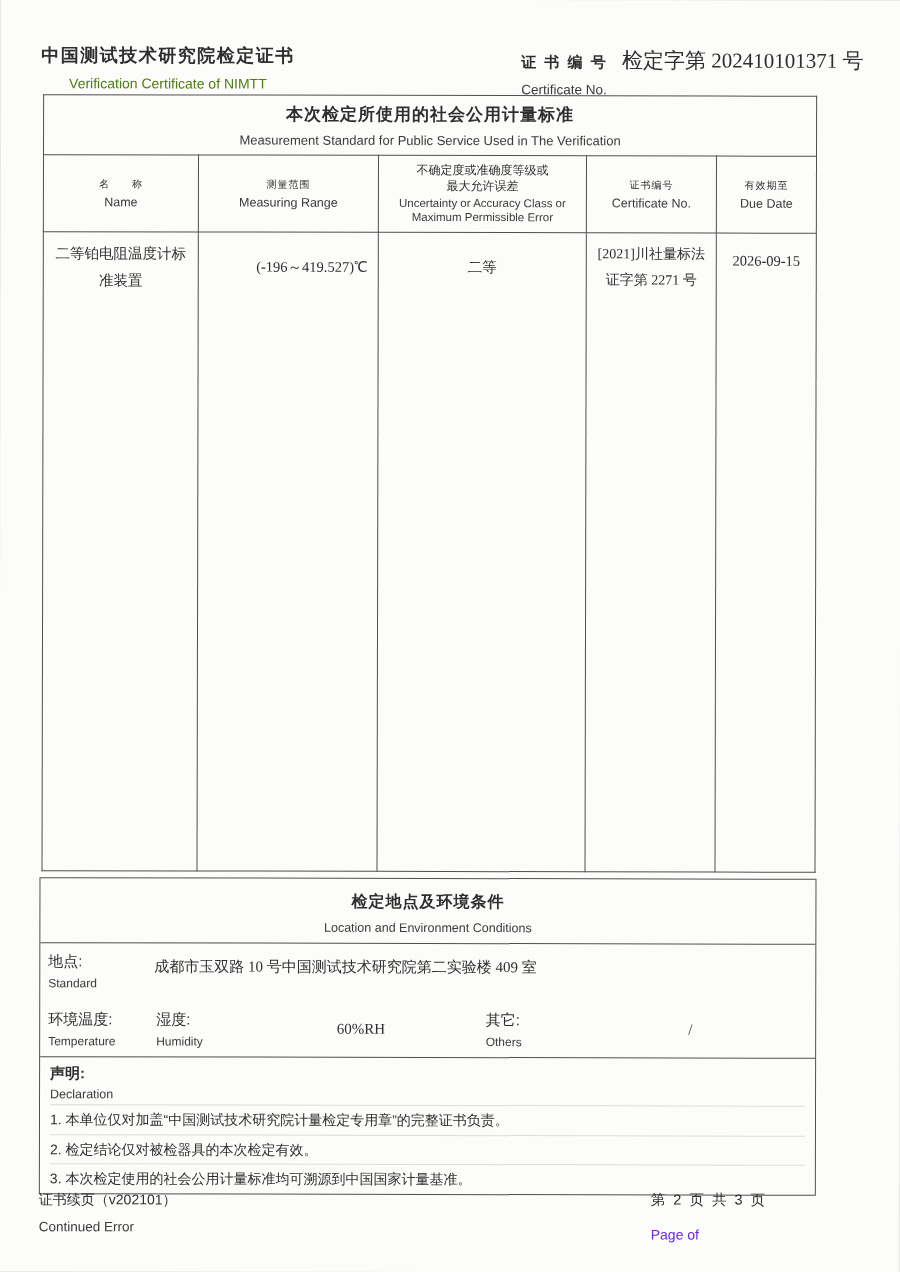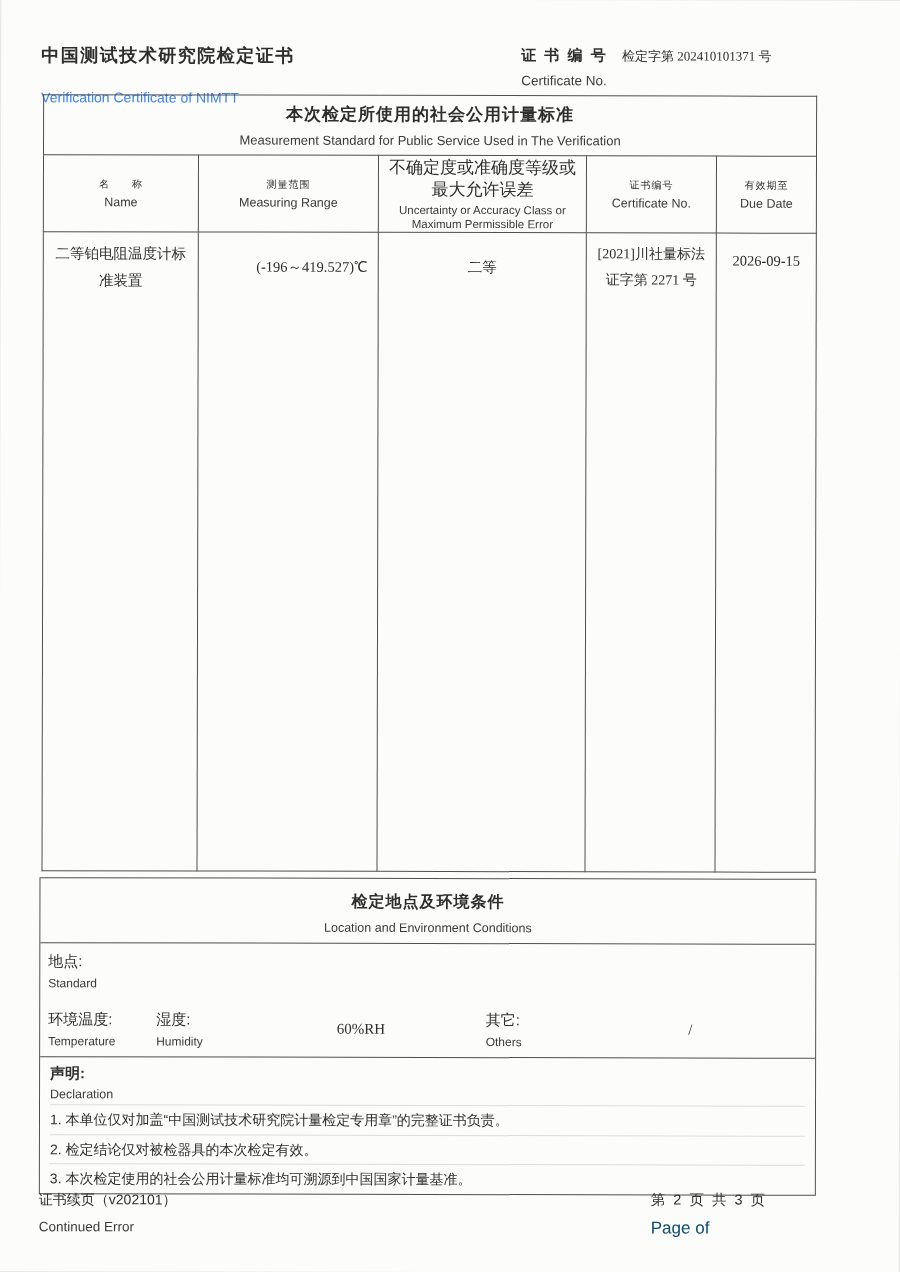--- a/index.html
+++ b/index.html
@@ -14,26 +14,26 @@
     color: #2e2e2e;
     font-family: "Liberation Sans", sans-serif;
     overflow: hidden;
     transform: rotate(0.12deg);
   }
   .pre { white-space: pre-line; }
 
   
   .hdr-left { position: absolute; top: 44px; left: 40px; }
   .hdr-left .zh { font-size: 18px; font-weight: 600; letter-spacing: 1.5px; }
-  .hdr-left .en { font-size: 14px; margin-top: 22px; color: #3b82f6; }
+  .hdr-left .en { font-size: 14px; margin-top: 8px; color: #4d7c0f; text-align: center; }
 
   .hdr-right { position: absolute; top: 46px; left: 520px; }
   .hdr-right .line1 { font-size: 15px; }
   .hdr-right .line1 .lbl { font-weight: 600; letter-spacing: 2px; margin-right: 10px; }
-  .hdr-right .line1 .val { font-family: "Liberation Serif", serif; font-size: 13px; }
+  .hdr-right .line1 .val { font-family: "Liberation Serif", serif; font-size: 21px; }
   .hdr-right .en { font-size: 13.5px; margin-top: 8px; color: #3a3a3a; }
 
   
   .std-table {
     position: absolute; top: 95px; left: 42px;
     width: 773px;
     border-collapse: collapse;
     table-layout: fixed;
   }
   .std-table td {
@@ -41,21 +41,21 @@
     padding: 0;
     overflow: hidden;
   }
   .std-title-cell { height: 59px; text-align: center; vertical-align: middle; }
   .std-title-zh { font-size: 17px; font-weight: 600; letter-spacing: 1px; }
   .std-title-en { font-size: 13px; margin-top: 7px; color: #3a3a3a; }
 
   .std-th { height: 76px; text-align: center; vertical-align: middle; }
   .std-th .zh { font-size: 10px; letter-spacing: 1px; line-height: 1.3; }
   .std-th .en { font-size: 12.5px; margin-top: 5px; color: #3a3a3a; line-height: 1.2; }
-  .std-th.tight .zh { font-size: 17px; letter-spacing: 0; }
+  .std-th.tight .zh { font-size: 12px; letter-spacing: 0; }
   .std-th.tight .en { font-size: 11.5px; margin-top: 3px; }
 
   .std-body td { height: 638px; vertical-align: top; text-align: center; }
   .std-body .cellpad { font-family: "Liberation Serif", serif; font-size: 14.5px; line-height: 1.85; }
   .pt-name  { padding-top: 8px;  padding-left: 9px; padding-right: 9px; }
   .pt-range { padding-top: 21px; padding-left: 47px; }
   .pt-acc   { padding-top: 21px; }
   .pt-cert  { padding-top: 8px;  padding-left: 2px; padding-right: 2px; font-size: 14px !important; }
   .pt-due   { padding-top: 14px; }
 
@@ -85,21 +85,21 @@
   .decl .zh { font-size: 15px; font-weight: 600; }
   .decl .en { font-size: 12.5px; margin: 4px 0 3px 0; color: #3a3a3a; }
   .decl-item { font-size: 14px; padding: 5px 0 4px 0; border-top: 1px solid #dddcd6; line-height: 1.4; }
 
   
   .ftr-left { position: absolute; top: 1192px; left: 40px; }
   .ftr-left .zh { font-size: 14px; }
   .ftr-left .en { font-size: 13.5px; margin-top: 10px; color: #3a3a3a; }
   .ftr-right { position: absolute; top: 1190px; left: 652px; }
   .ftr-right .zh { font-size: 14.5px; letter-spacing: 2px; }
-  .ftr-right .en { font-size: 17px; margin-top: 9px; color: #0c4a6e; }
+  .ftr-right .en { font-size: 14px; margin-top: 17px; color: #6d28d9; }
 </style>
 </head>
 <body>
 
 <div class="sheet">
 
   <div class="hdr-left">
     <div class="zh">中国测试技术研究院检定证书</div>
     <div class="en">Verification Certificate of NIMTT</div>
   </div>
@@ -175,20 +175,21 @@
     <div class="loc-title">
       <div class="zh">检定地点及环境条件</div>
       <div class="en">Location and Environment Conditions</div>
     </div>
 
     <div class="loc-row">
       <div class="lbl-stack">
         <div class="zh">地点:</div>
         <div class="en">Standard</div>
       </div>
+      <div class="addr">成都市玉双路 10 号中国测试技术研究院第二实验楼 409 室</div>
     </div>
 
     <div class="env-row">
       <div class="lbl-stack w1">
         <div class="zh">环境温度:</div>
         <div class="en">Temperature</div>
       </div>
       <div class="lbl-stack w2">
         <div class="zh">湿度:</div>
         <div class="en">Humidity</div>

